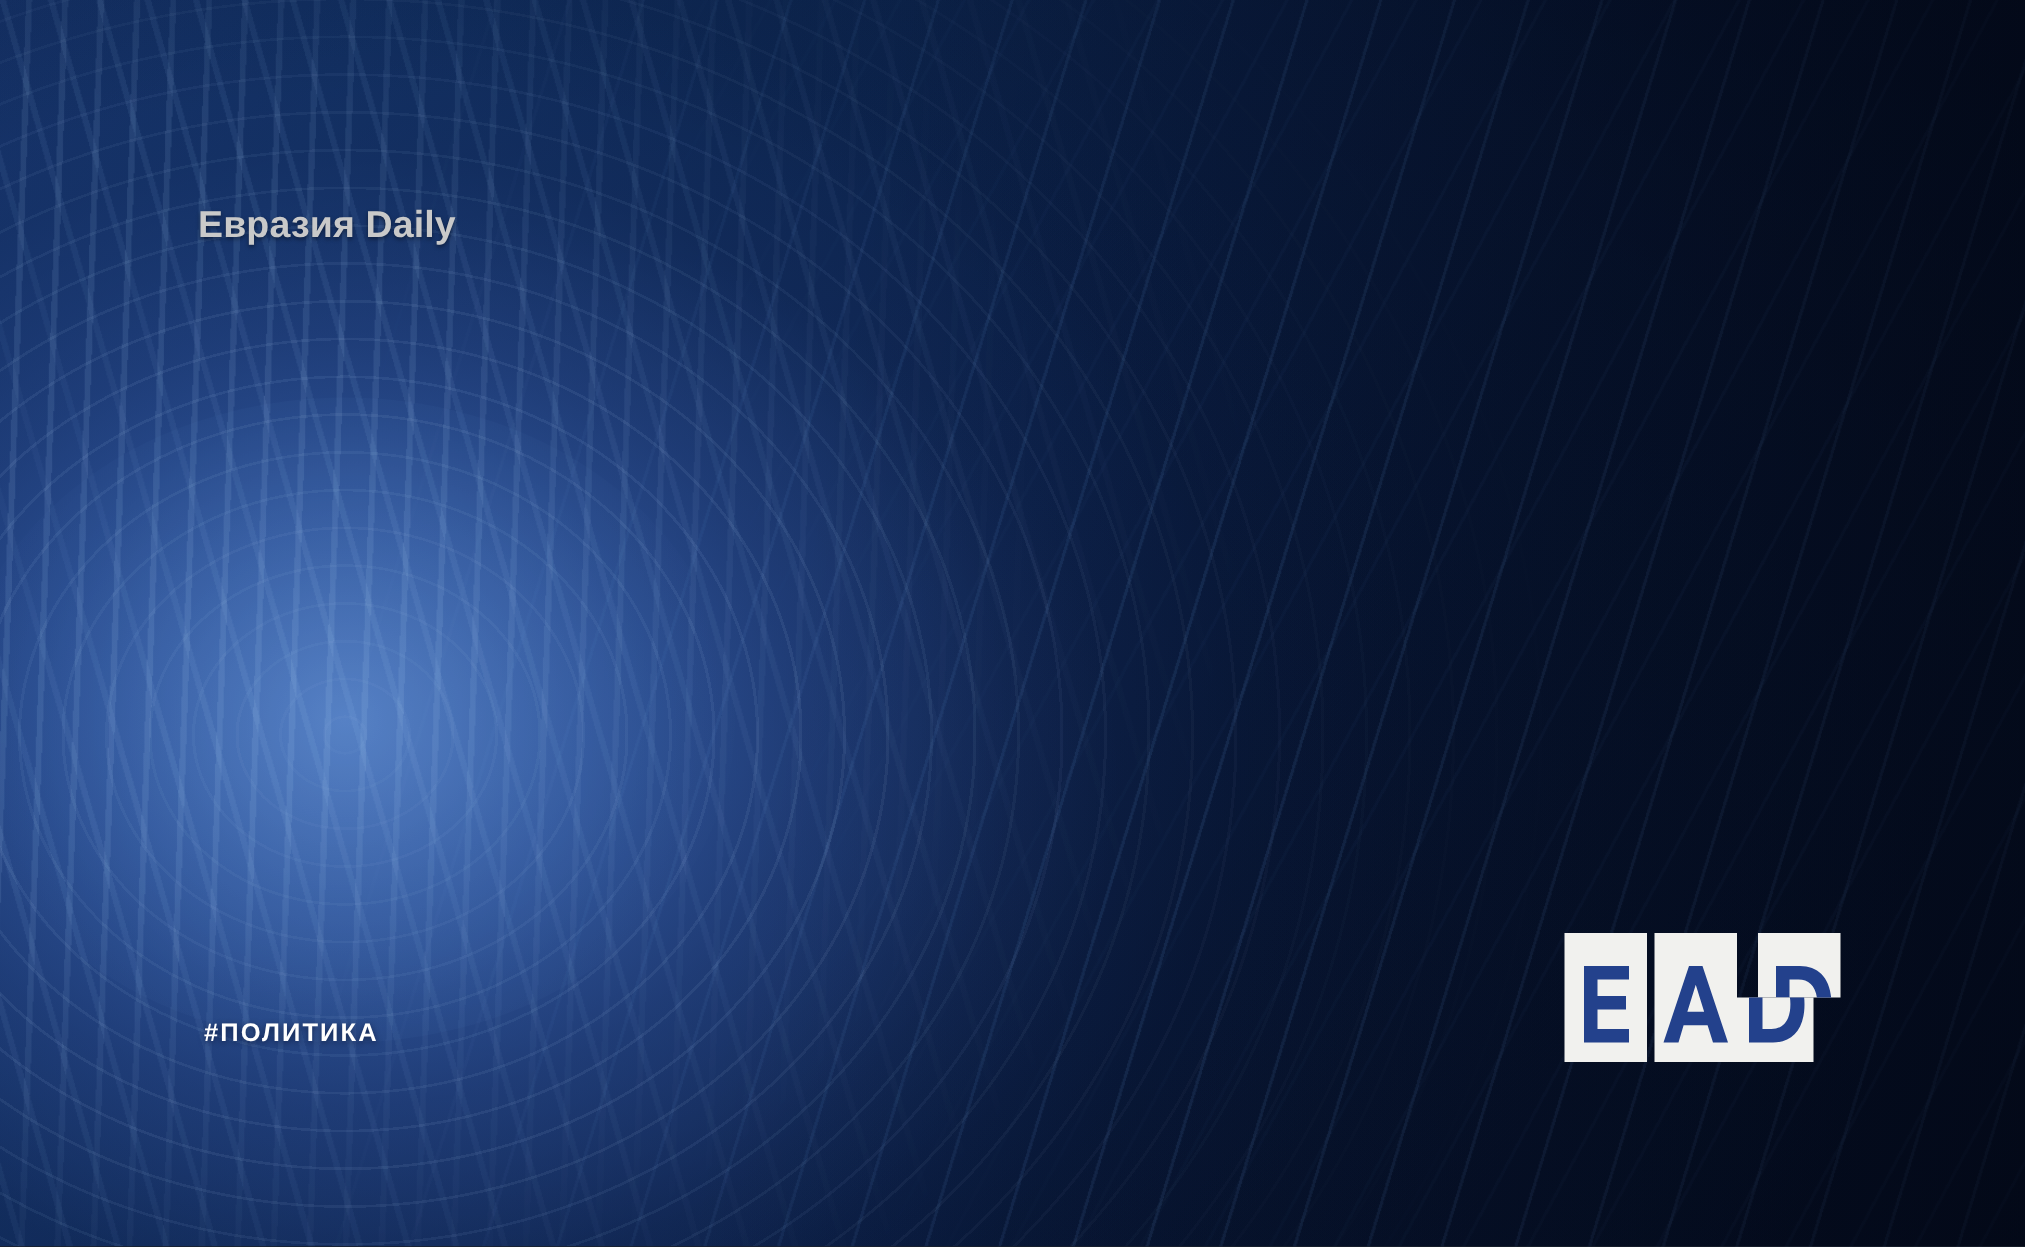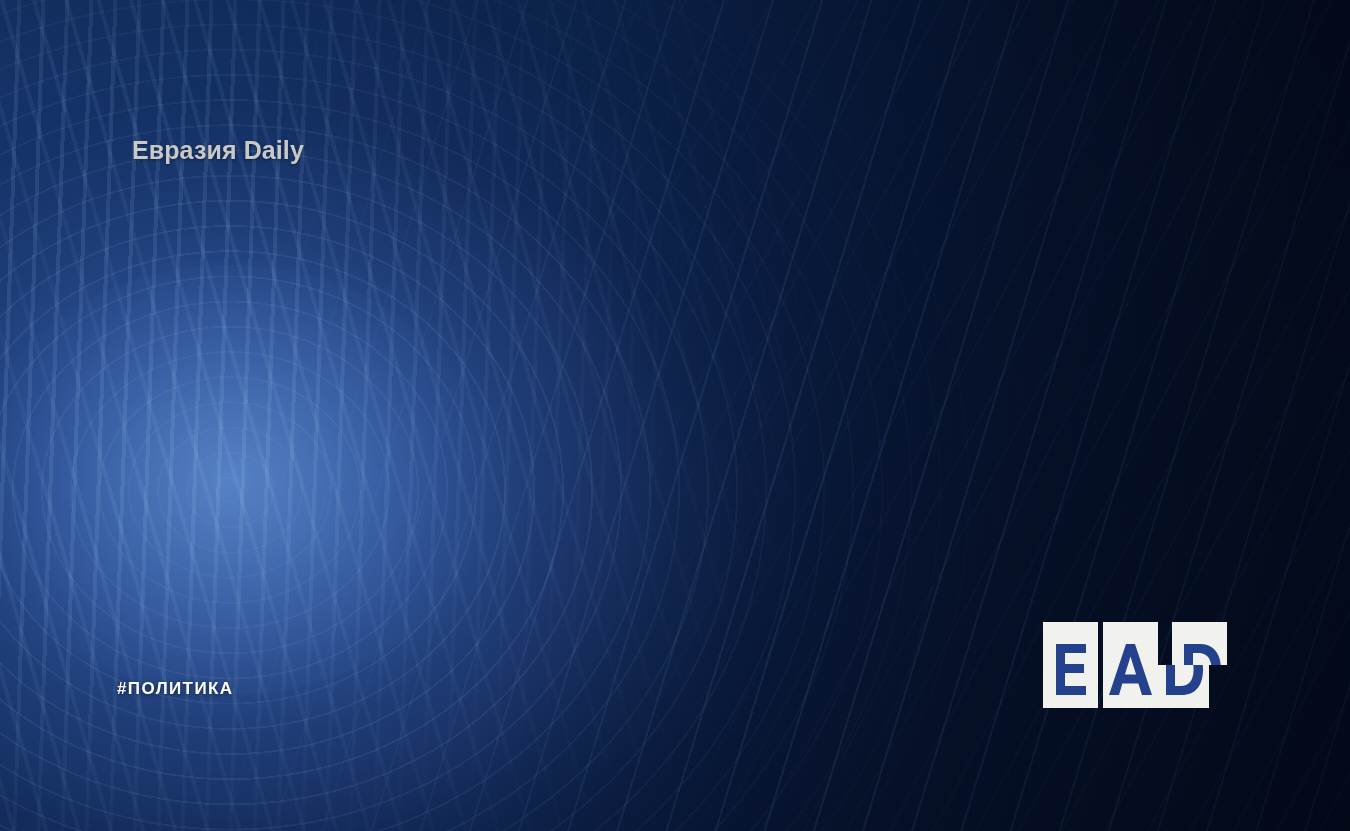--- a/index.html
+++ b/index.html
@@ -206,21 +206,21 @@
     font-size: 56px;
     font-weight: 700;
     line-height: 1.30;
     letter-spacing: -0.4px;
     color: #ffffff;
     text-shadow: 0 2px 7px rgba(0,8,26,0.50);
   }
 
   #category {
     position: absolute;
-    left: 117px;
+    left: 136px;
     top: 679px;
     font-size: 17px;
     font-weight: 700;
     letter-spacing: 1.4px;
     color: #ffffff;
     white-space: nowrap;
     text-shadow: 0 1px 4px rgba(0,6,22,0.55);
   }
 
   

